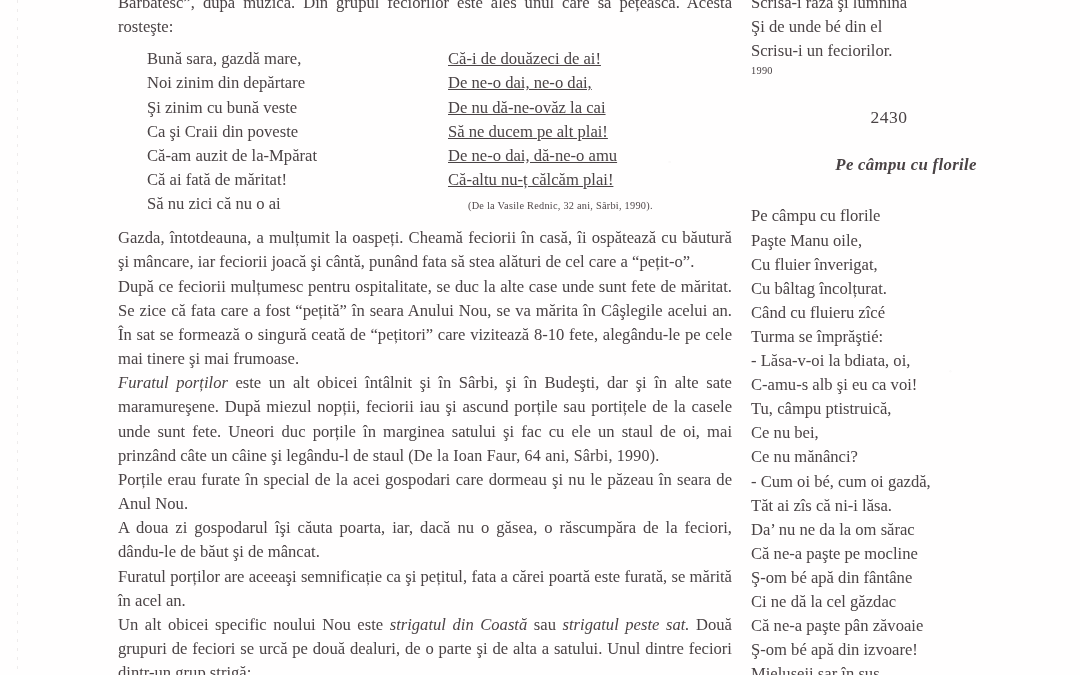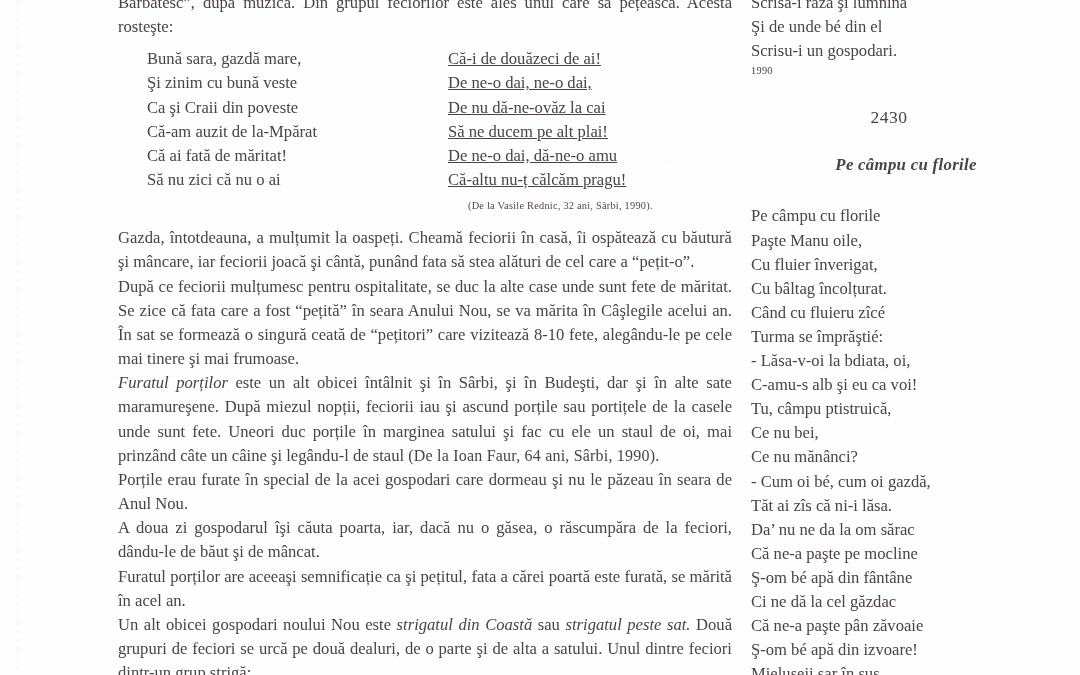--- a/index.html
+++ b/index.html
@@ -153,54 +153,55 @@
 
   <div class="col-left">
 
     <div class="prose">
       <p>Bărbătesc”, după muzică. Din grupul feciorilor este ales unul care să pețească. Acesta rosteşte:</p>
     </div>
 
     <div class="verse-pair">
       <div class="verse-col a">
         <div>Bună sara, gazdă mare,</div>
+        <div>Noi zinim din depărtare</div>
         <div>Şi zinim cu bună veste</div>
         <div>Ca şi Craii din poveste</div>
         <div>Că-am auzit de la-Mpărat</div>
         <div>Că ai fată de măritat!</div>
         <div>Să nu zici că nu o ai</div>
       </div>
       <div class="verse-col b">
         <div>Că-i de douăzeci de ai!</div>
         <div>De ne-o dai, ne-o dai,</div>
         <div>De nu dă-ne-ovăz la cai</div>
         <div>Să ne ducem pe alt plai!</div>
         <div>De ne-o dai, dă-ne-o amu</div>
-        <div>Că-altu nu-ț călcăm pragu!</div>
+        <div>Că-altu nu-ț călcăm plai!</div>
       </div>
       <div class="attrib attrib-right">(De la Vasile Rednic, 32 ani, Sârbi, 1990).</div>
     </div>
 
     <div class="prose">
       <p>Gazda, întotdeauna, a mulțumit la oaspeți. Cheamă feciorii în casă, îi ospătează cu băutură şi mâncare, iar feciorii joacă şi cântă, punând fata să stea alături de cel care a “pețit-o”.</p>
       <p>După ce feciorii mulțumesc pentru ospitalitate, se duc la alte case unde sunt fete de măritat. Se zice că fata care a fost “pețită” în seara Anului Nou, se va mărita în Câşlegile acelui an. În sat se formează o singură ceată de “pețitori” care vizitează 8-10 fete, alegându-le pe cele mai tinere şi mai frumoase.</p>
       <p><em>Furatul porților</em><span> este un alt obicei întâlnit şi în Sârbi, şi în Budeşti, dar şi în alte sate maramureşene. După miezul nopții, feciorii iau şi ascund porțile sau portițele de la casele unde sunt fete. Uneori duc porțile în marginea satului şi fac cu ele un staul de oi, mai prinzând câte un câine şi legându-l de staul </span><span class="attrib-inline">(De la Ioan Faur, 64 ani, Sârbi, 1990).</span></p>
       <p>Porțile erau furate în special de la acei gospodari care dormeau şi nu le păzeau în seara de Anul Nou.</p>
       <p>A doua zi gospodarul îşi căuta poarta, iar, dacă nu o găsea, o răscumpăra de la feciori, dându-le de băut şi de mâncat.</p>
       <p>Furatul porților are aceeaşi semnificație ca şi pețitul, fata a cărei poartă este furată, se mărită în acel an.</p>
-      <p><span>Un alt obicei gospodari noului Nou este </span><em>strigatul din Coastă</em><span> sau </span><em>strigatul peste sat.</em><span> Două grupuri de feciori se urcă pe două dealuri, de o parte şi de alta a satului. Unul dintre feciori dintr-un grup strigă:</span></p>
+      <p><span>Un alt obicei specific noului Nou este </span><em>strigatul din Coastă</em><span> sau </span><em>strigatul peste sat.</em><span> Două grupuri de feciori se urcă pe două dealuri, de o parte şi de alta a satului. Unul dintre feciori dintr-un grup strigă:</span></p>
     </div>
   </div>
 
   <div class="col-right">
 
     <div>
       <div class="line">Scrisă-i raza şi lumnina</div>
       <div class="line">Şi de unde bé din el</div>
-      <div class="line">Scrisu-i un gospodari.</div>
+      <div class="line">Scrisu-i un feciorilor.</div>
     </div>
     <div class="year-note">1990</div>
 
     <div class="song-number">2430</div>
 
     <div class="song-title">Pe câmpu cu florile</div>
 
     <div class="song-body">
       <div class="line">Pe câmpu cu florile</div>
       <div class="line">Paşte Manu oile,</div>

